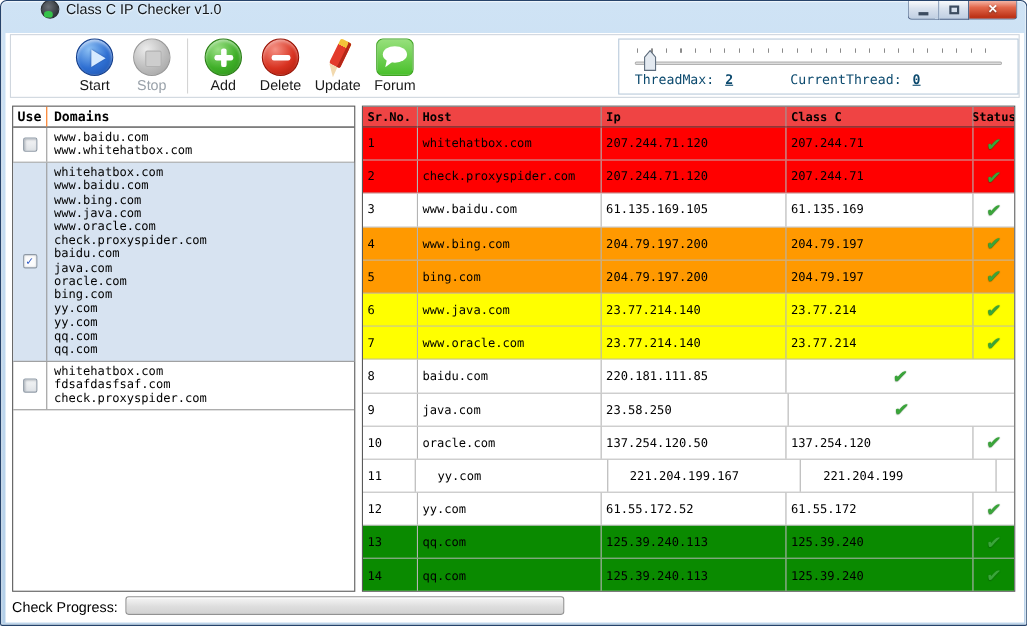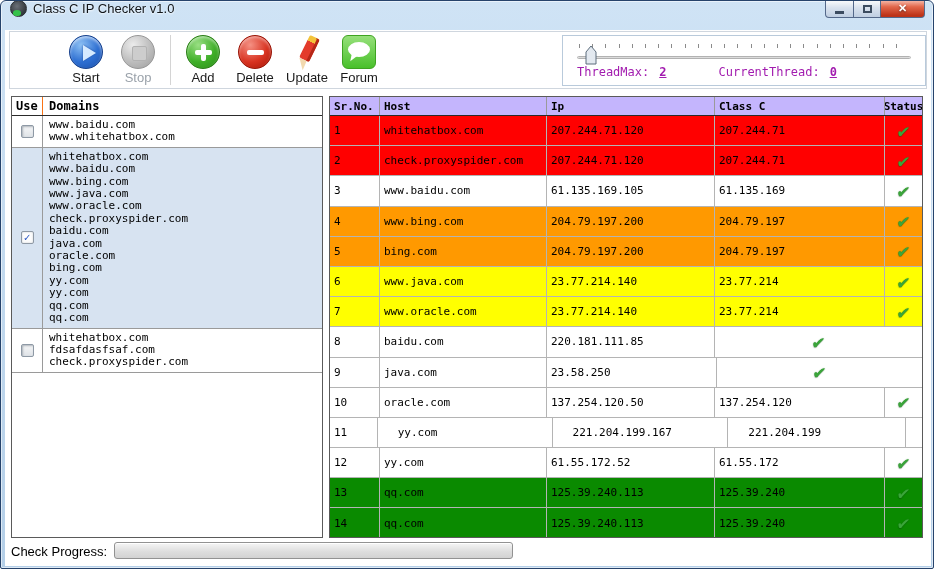--- a/index.html
+++ b/index.html
@@ -4,21 +4,21 @@
 <style>
   * { margin:0; padding:0; box-sizing:border-box; }
   html,body { width:934px; height:569px; font-family:"Liberation Sans", sans-serif; }
   body { background:#fff; }
 
   
   .win { position:relative; width:934px; height:569px;
          background:linear-gradient(#cfe3f5,#b4cfe8);
          border:1px solid #26436b; border-radius:6px 6px 2px 2px;
          box-shadow:inset 0 0 0 1px rgba(255,255,255,.55); overflow:hidden; }
-  .titlebar { position:absolute; left:0; top:0; right:0; height:15px; display:flex; align-items:center; }
+  .titlebar { position:absolute; left:0; top:0; right:0; height:15px; display:flex; align-items:center;padding-left:27px; }
   .app-ico { width:17px; height:17px; margin:0 6px 0 9px; border-radius:50%;
              background:radial-gradient(circle at 40% 35%, #6a7077, #33383d 70%);
              position:relative; border:1px solid #2a2e33; }
   .app-ico::after { content:""; position:absolute; left:2px; bottom:0px; width:8px; height:6px;
              background:#35c24a; border-radius:50% 50% 40% 40%; }
   .title { font-size:13px; color:#101418; text-shadow:0 1px 2px rgba(255,255,255,.9); }
   .caption-btns { position:absolute; right:8px; top:-1px; display:flex; }
   .cap { height:18px; border:1px solid #54688a; border-top:none; display:flex; align-items:center;
          justify-content:center; font-size:10px; color:#33414f; cursor:default; }
   .cap.min { width:29px; border-radius:0 0 0 4px; background:linear-gradient(#fdfdfd,#d9e2ee 45%,#c0cfe2); }
@@ -74,21 +74,21 @@
 
   
   .sgroup { position:absolute; left:552px; top:3px; width:364px; height:51px;
             border:1px solid #b9cadb; box-shadow:inset 0 0 0 1px #fff; padding:6px 14px 0 14px; }
   .ticks { height:4px; margin:2px 2px 2px 2px;
            background:repeating-linear-gradient(to right,#8b8b8b 0 1px,transparent 1px 13.2px); }
   .track-wrap { position:relative; height:14px; }
   .track { position:absolute; left:0; right:0; top:6px; height:3px;
            background:linear-gradient(#c9c9c9,#efefef); border:1px solid #b2b2b2; border-radius:2px; }
   .thumb { position:absolute; left:8px; top:-5px; }
-  .slabels { display:flex; font-family:"DejaVu Sans Mono", monospace; font-size:12px; color:#a21caf; margin-top:1px; }
+  .slabels { display:flex; font-family:"DejaVu Sans Mono", monospace; font-size:12px; color:#0c4a6e; margin-top:1px; }
   .sval { font-weight:bold; text-decoration:underline; margin-left:10px; }
   .slbl2 { margin-left:52px; }
 
   
   .dpanel { position:absolute; left:6px; top:66px; width:312px; height:442px;
             border:1px solid #5a5a5a; background:#fff;
             font-family:"DejaVu Sans Mono", monospace; }
   .dhead { display:flex; height:19px; border-bottom:1px solid #2a2a2a; font-weight:bold; font-size:12px; }
   .dhead .hc-use { width:31px; border-right:1px solid #f97316; padding:2px 0 0 4px; }
   .dhead .hc-dom { flex:1; padding:2px 0 0 6px; }
@@ -99,21 +99,21 @@
   .cb { width:13px; height:13px; border:1px solid #8e99a5; border-radius:2px;
         background:linear-gradient(#f5f6f7,#dfe3e7); display:flex; align-items:center; justify-content:center;
         font-size:11px; color:#2b57c4; font-weight:bold;
         box-shadow:inset 1px 1px 2px rgba(120,130,140,.55); cursor:pointer; }
   .cb.checked { background:#fdfdfd; box-shadow:inset 0 0 2px rgba(120,130,140,.4); }
 
   
   .rtable { position:absolute; left:324px; top:66px; width:594px; height:442px;
             border:1px solid #5a5a5a; background:#fff;
             font-family:"DejaVu Sans Mono", monospace; overflow:hidden; }
-  .thead { display:flex; height:19px; border-bottom:1px solid #2a2a2a; font-weight:bold; font-size:12px; background:#c4b5fd; }
+  .thead { display:flex; height:19px; border-bottom:1px solid #2a2a2a; font-weight:bold; font-size:12px; background:#ef4444; }
   .trow { display:flex; height:30.2px; border-bottom:1px solid #b4b4b4; }
   .cell { padding:0 0 0 4px; display:flex; align-items:center; font-size:11px; white-space:nowrap; overflow:hidden; }
   .thead .cell { border-right:1px solid #9a9a9a; }
   .trow .cell { border-right:1px solid #b4b4b4; }
   .c-sr { width:50px; } .c-host { width:167px; } .c-ip { width:168px; } .c-classc { width:170px; }
   .c-status { flex:1; justify-content:center; padding:0; border-right:none !important; }
   .check { color:#3aa63a; font-size:18px; font-weight:bold; transform:skewX(-8deg);
            text-shadow:0 1px 1px rgba(0,60,0,.35), 0 0 1px #1d7a1d; line-height:1; }
 
   

